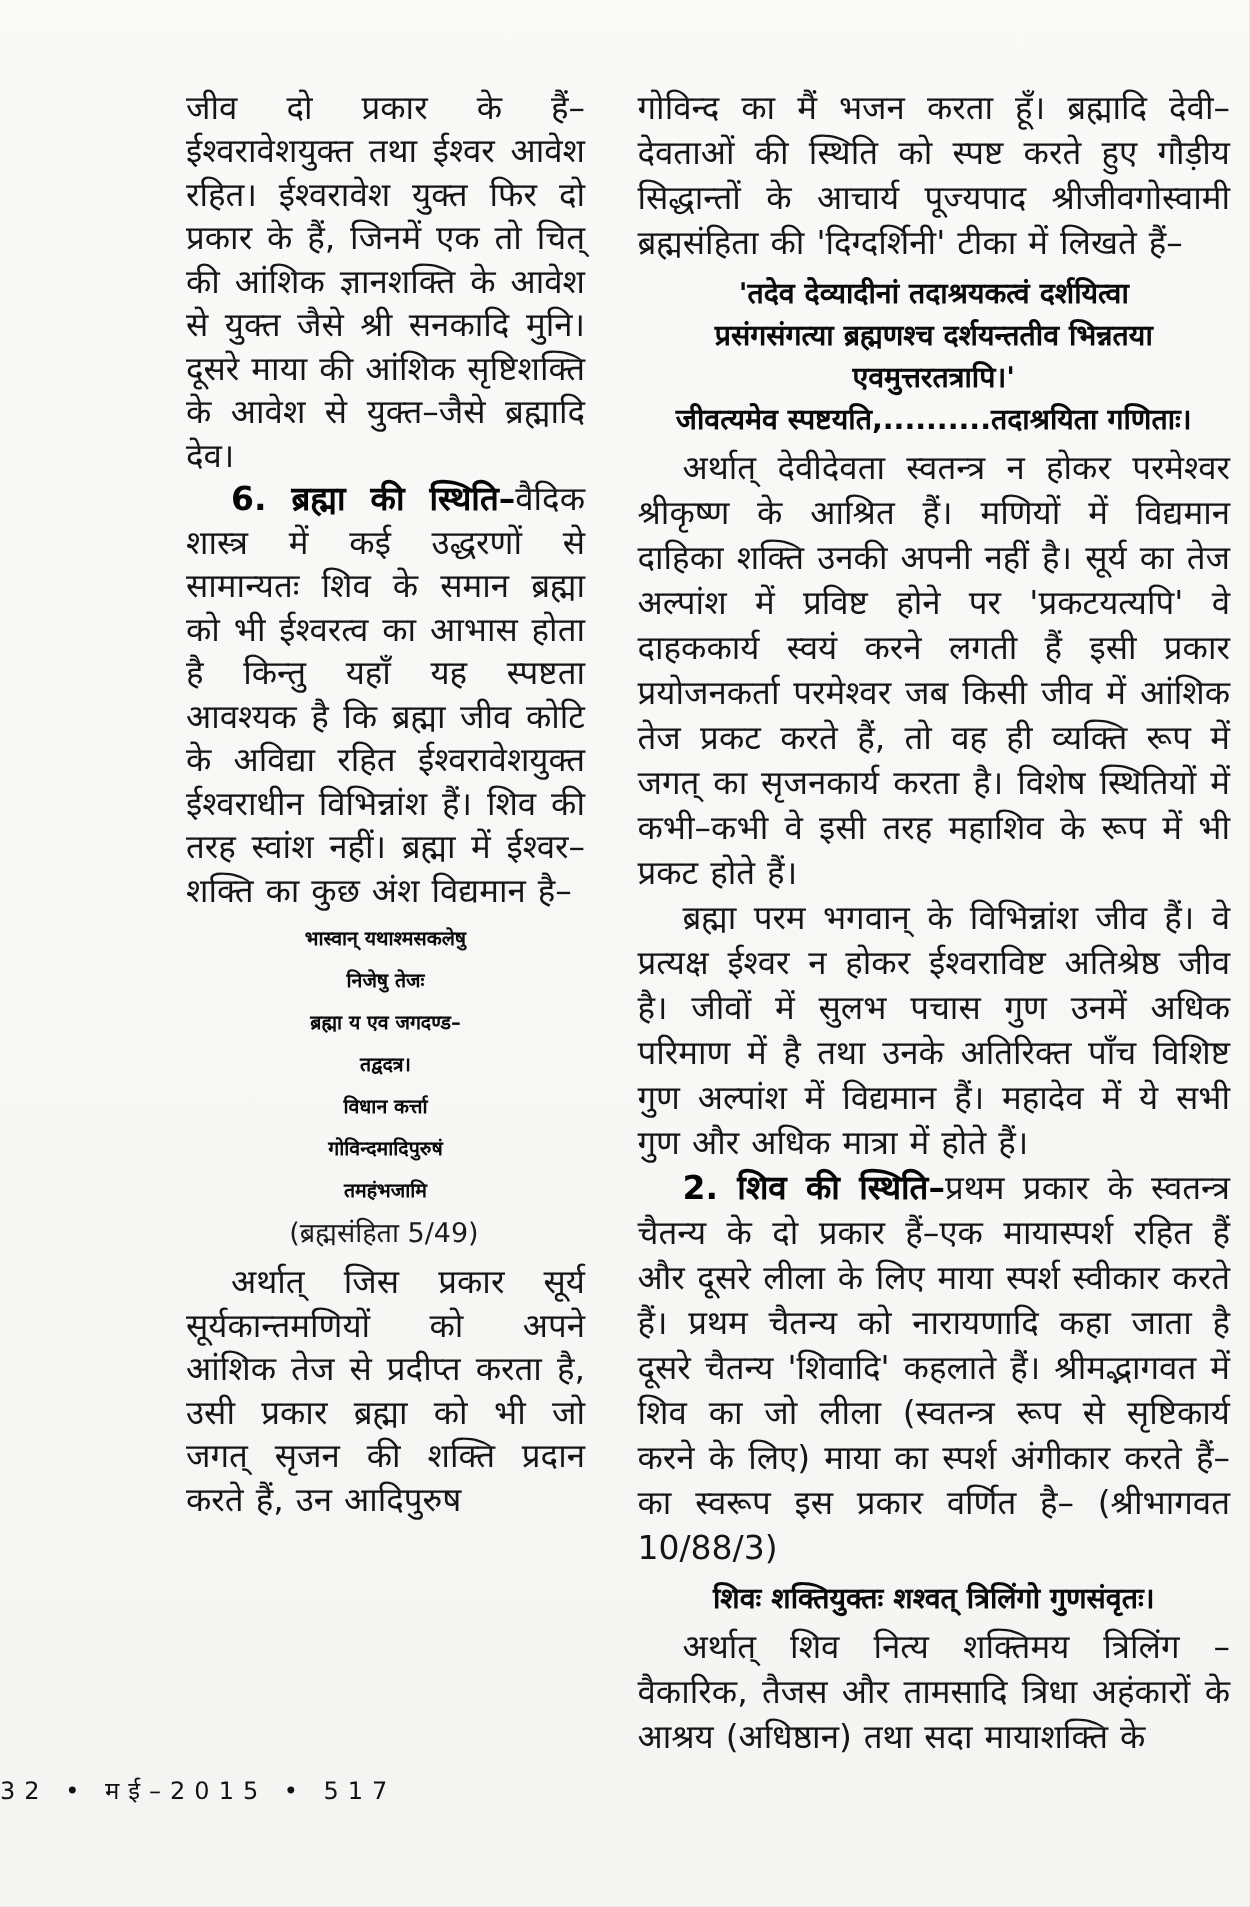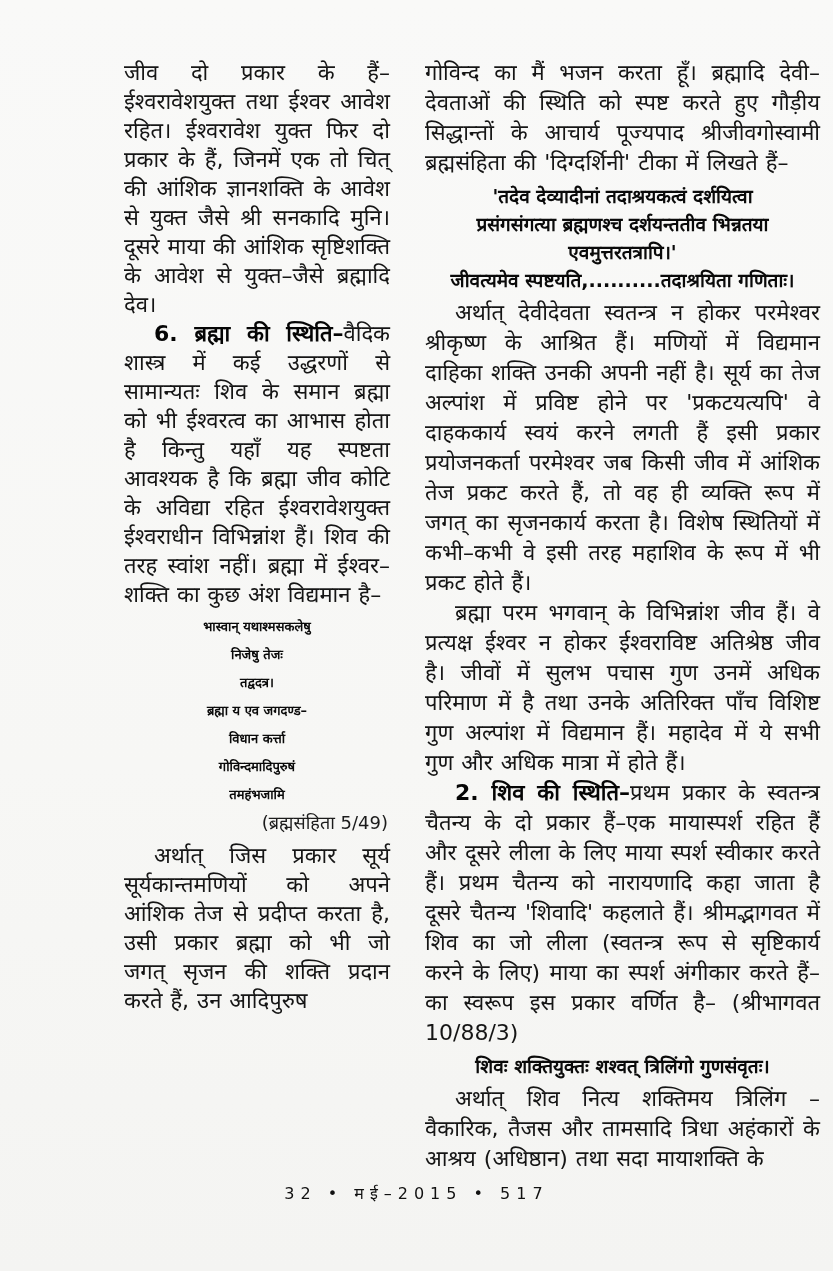--- a/index.html
+++ b/index.html
@@ -56,51 +56,50 @@
     line-height: 28px;
   }
   .col-right .verse .vl {
     font-size: 19px;
     line-height: 28px;
   }
   .verse .cit {
     font-weight: normal;
     font-size: 18px;
     line-height: 28px;
-    text-align: right;
     padding-right: 2px;
     color: #1b1b1b;
   }
   .footer {
     position: absolute;
     left: 0;
     right: 0;
     top: 1182px;
-    text-align: center;
+    text-align: left;
     font-size: 16px;
     letter-spacing: 6px;
     color: #111;
   }
 </style>
 </head>
 <body>
 
 <div class="page">
   <div class="columns">
 
     <div class="col col-left">
       <p class="body">जीव दो प्रकार के हैं– ईश्वरावेशयुक्त तथा ईश्वर आवेश रहित। ईश्वरावेश युक्त फिर दो प्रकार के हैं, जिनमें एक तो चित् की आंशिक ज्ञानशक्ति के आवेश से युक्त जैसे श्री सनकादि मुनि। दूसरे माया की आंशिक सृष्टिशक्ति के आवेश से युक्त–जैसे ब्रह्मादि देव।</p>
 
       <p class="body ind"><span class="b">6. ब्रह्मा की स्थिति–</span><span>वैदिक शास्त्र में कई उद्धरणों से सामान्यतः शिव के समान ब्रह्मा को भी ईश्वरत्व का आभास होता है किन्तु यहाँ यह स्पष्टता आवश्यक है कि ब्रह्मा जीव कोटि के अविद्या रहित ईश्वरावेशयुक्त ईश्वराधीन विभिन्नांश हैं। शिव की तरह स्वांश नहीं। ब्रह्मा में ईश्वर–शक्ति का कुछ अंश विद्यमान है–</span></p>
 
       <div class="verse">
         <div class="vl">भास्वान् यथाश्मसकलेषु</div>
         <div class="vl">निजेषु तेजः</div>
+        <div class="vl">ब्रह्मा य एव जगदण्ड–</div>
         <div class="vl">तद्वदत्र।</div>
-        <div class="vl">ब्रह्मा य एव जगदण्ड–</div>
         <div class="vl">विधान कर्त्ता</div>
         <div class="vl">गोविन्दमादिपुरुषं</div>
         <div class="vl">तमहंभजामि</div>
         <div class="cit">(ब्रह्मसंहिता 5/49)</div>
       </div>
 
       <p class="body ind">अर्थात् जिस प्रकार सूर्य सूर्यकान्तमणियों को अपने आंशिक तेज से प्रदीप्त करता है, उसी प्रकार ब्रह्मा को भी जो जगत् सृजन की शक्ति प्रदान करते हैं, उन आदिपुरुष</p>
     </div>
 
     <div class="col col-right">

